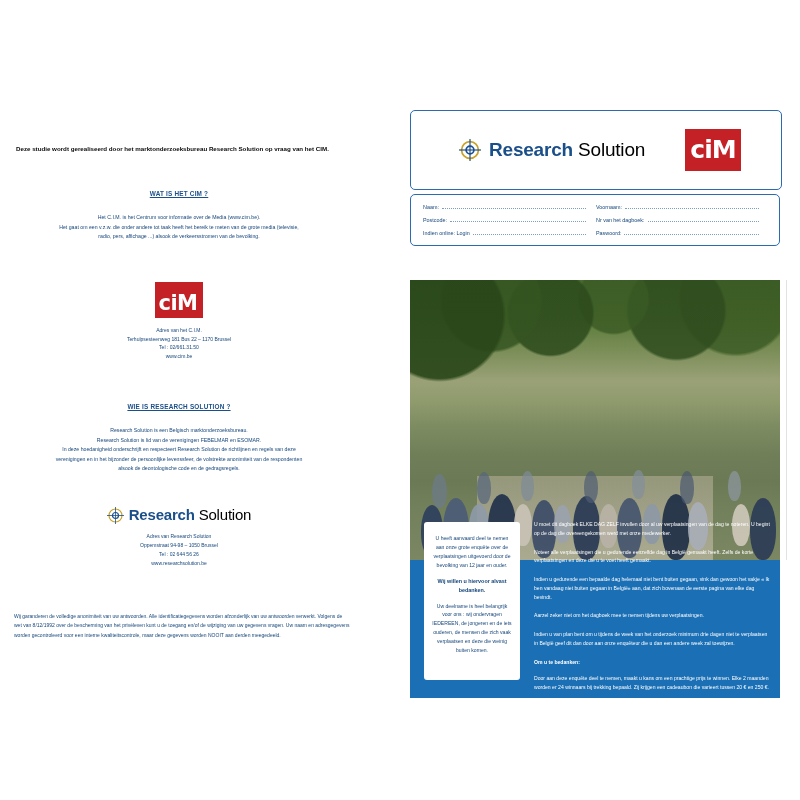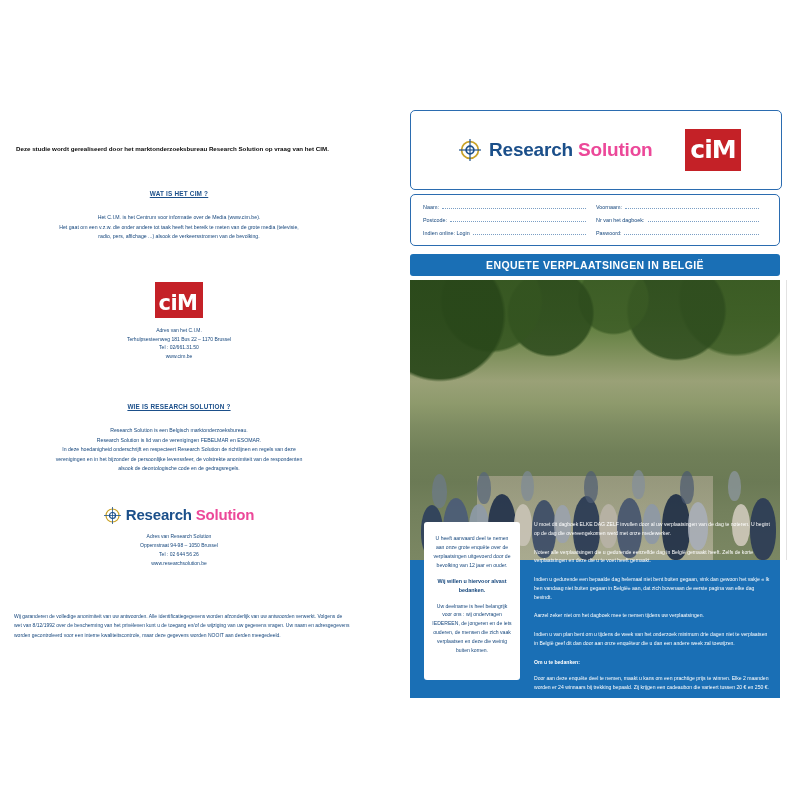--- a/index.html
+++ b/index.html
@@ -78,21 +78,21 @@
   .rs-logo{
     display:flex;align-items:center;justify-content:center;gap:5px;
     margin:6px 0 4px 0;
   }
   .rs-mark{
     width:17px;height:17px;position:relative;flex:0 0 auto;
   }
   .rs-word{
     font-size:15px;color:#1b4f8a;font-weight:bold;letter-spacing:-.2px;
   }
-  .rs-word .thin{font-weight:bold;color:#ec4899;}
+  .rs-word .thin{font-weight:normal;color:#000000;}
 
   .disclaimer{
     position:absolute;
     left:14px;top:612px;width:336px;
     font-size:5px;line-height:1.85;
     color:#15467c;
     text-align:left;
   }
 
   
@@ -301,23 +301,20 @@
           <span class="form-label">Indien online: Login</span>
           <span class="dots"></span>
         </div>
         <div class="form-field">
           <span class="form-label">Paswoord:</span>
           <span class="dots"></span>
         </div>
       </div>
     </div>
 
-    <div class="banner">
-      <span>ENQUETE VERPLAATSINGEN IN BELGIË</span>
-    </div>
 
     <div class="photo">
       <div class="sky"></div>
       <div class="trees"></div>
       <div class="path"></div>
       <div class="crowd">
         <span class="blob" style="left:3%;bottom:2%;width:22px;height:52px;background:#2c3e5c;"></span>
         <span class="blob" style="left:9%;bottom:0%;width:26px;height:62px;background:#4a5b78;"></span>
         <span class="blob" style="left:16%;bottom:6%;width:20px;height:46px;background:#8e9aa8;"></span>
         <span class="blob" style="left:21%;bottom:0%;width:28px;height:66px;background:#1f2f49;"></span>

